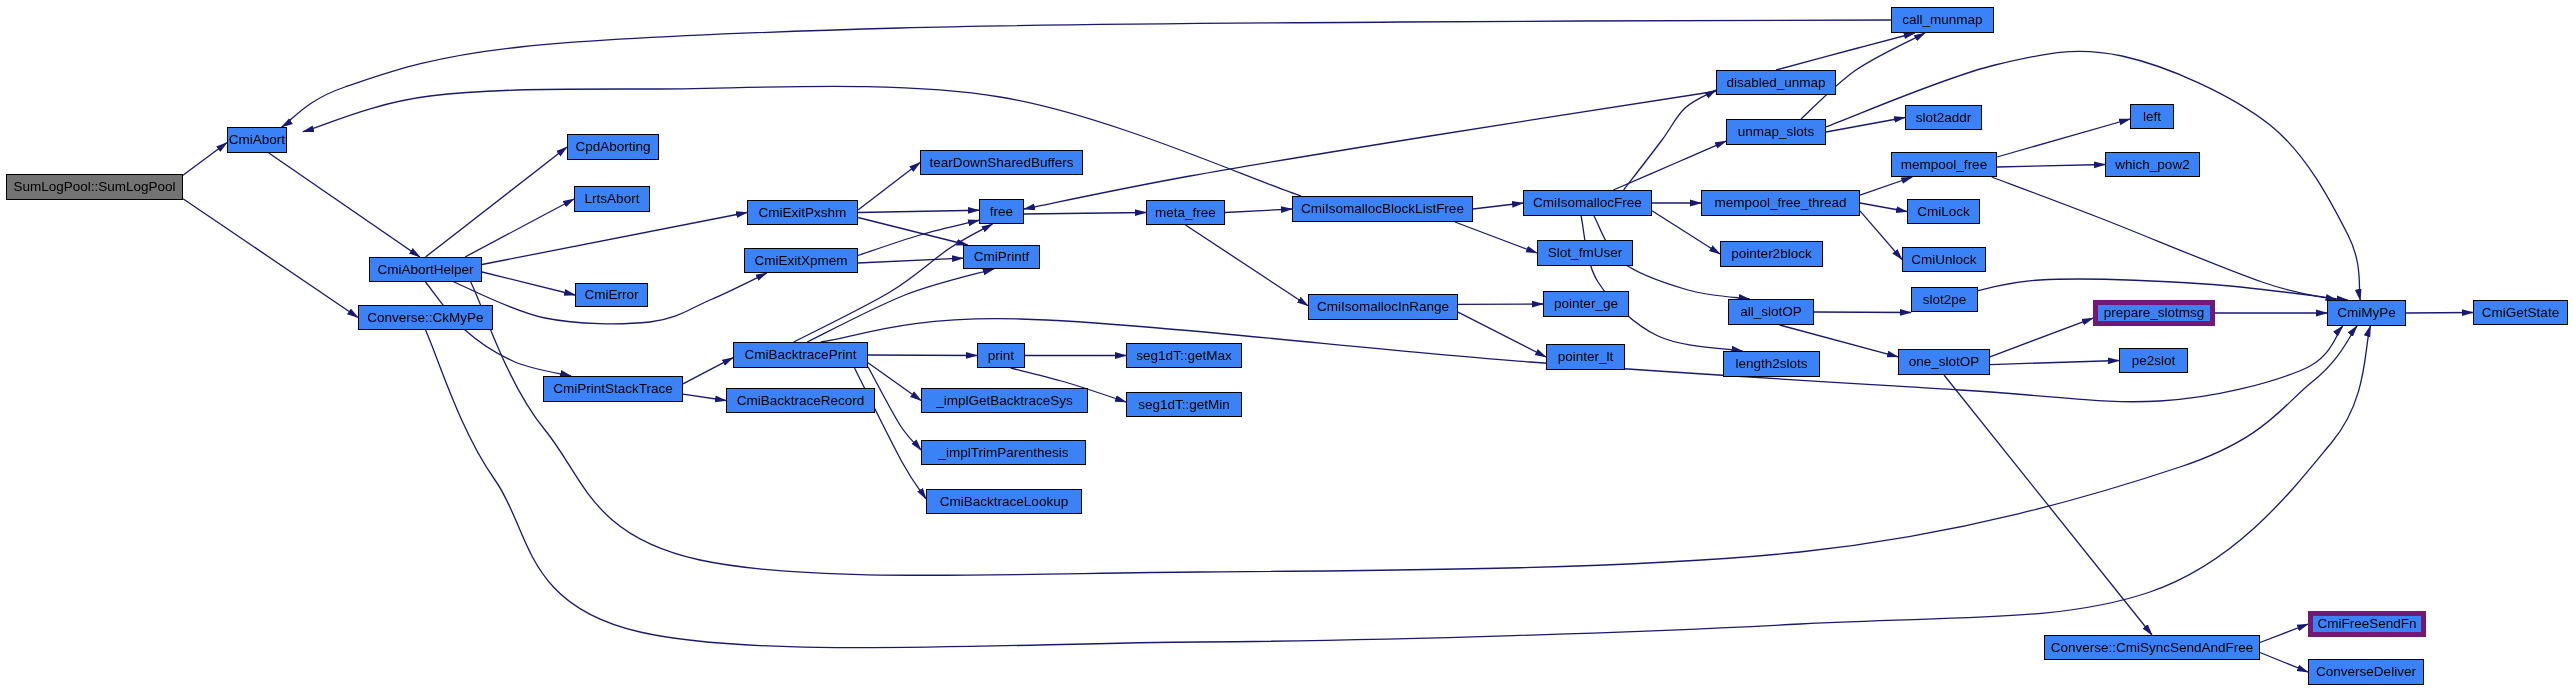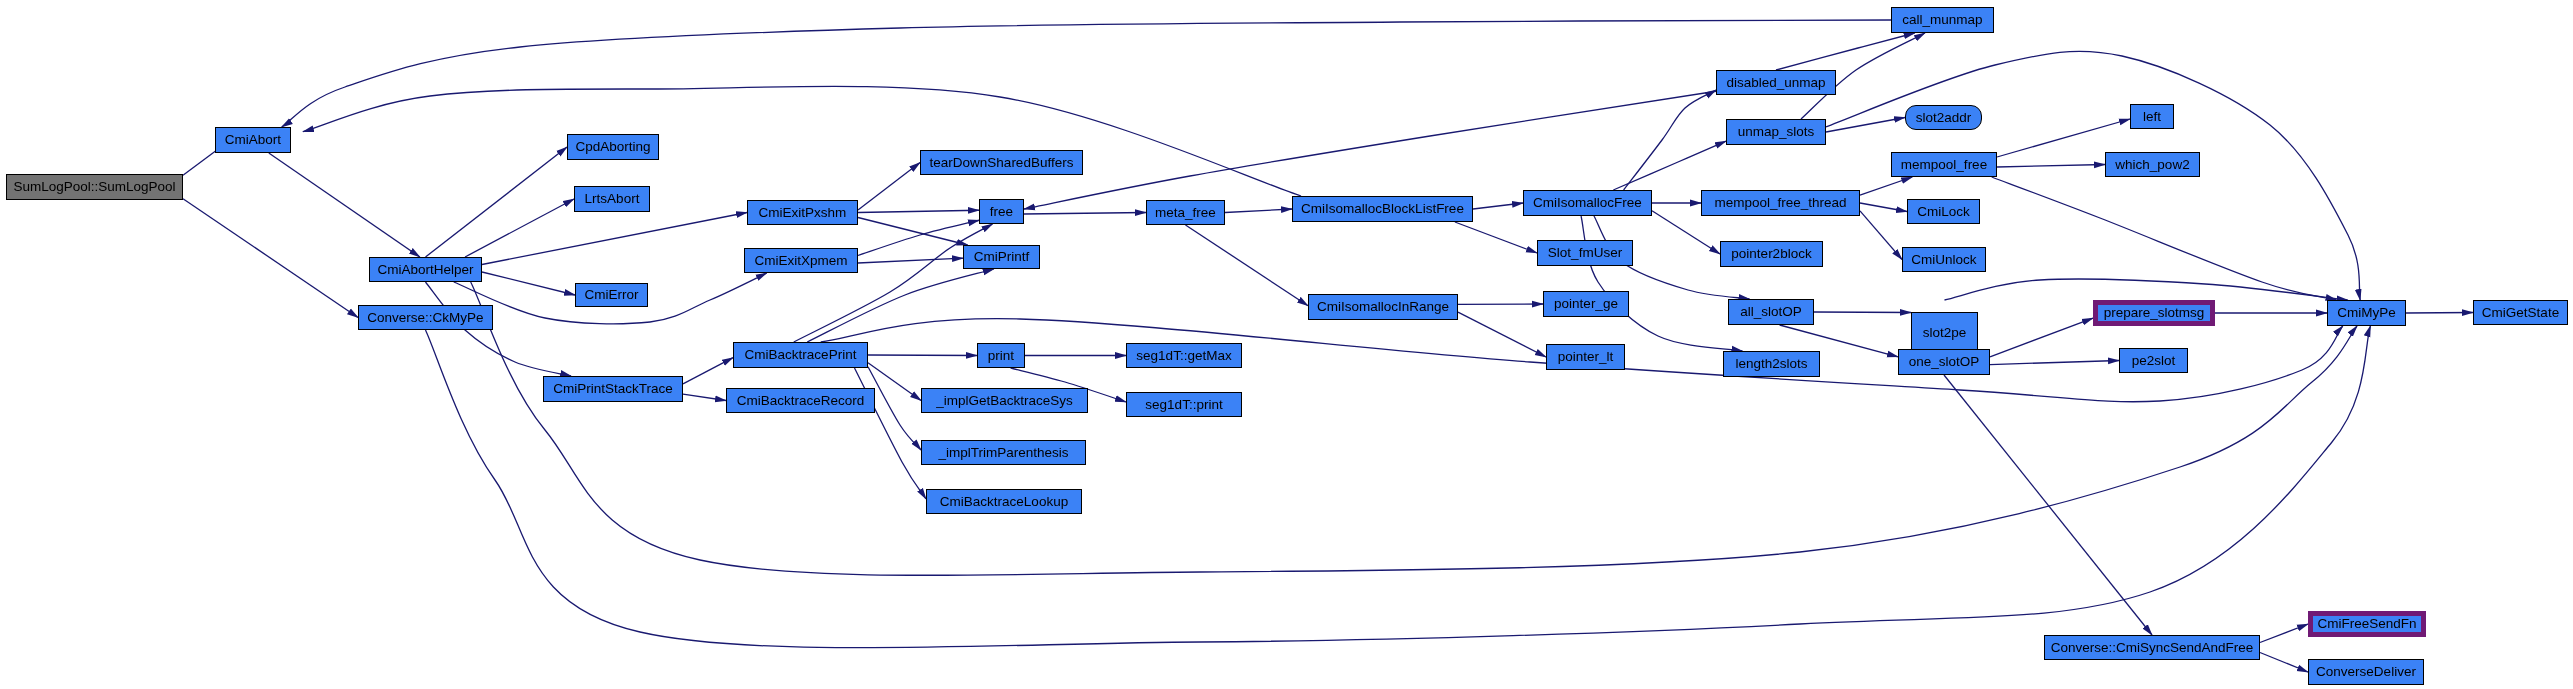--- a/index.html
+++ b/index.html
@@ -83,59 +83,59 @@
       <path d="M 807.25,342 C 823.5416666666666,334.1666666666667 873.9083333333333,307.1666666666667 905,295 C 936.0916666666667,282.8333333333333 979,273.3333333333333 993.8,269" class="edge" marker-end="url(#arrow)"></path>
       <path d="M 793.75,342 C 809.7916666666666,333.6666666666667 863.9583333333334,307.6666666666667 890,292 C 916.0416666666666,276.3333333333333 932.9166666666666,259.3333333333333 950,248 C 967.0833333333334,236.66666666666666 985.4166666666666,228 992.5,224" class="edge" marker-end="url(#arrow)"></path>
       <path d="M 868,362.8 L 921,400.5" class="edge" marker-end="url(#arrow)"></path>
       <path d="M 868,366.7 C 873.3333333333334,376.41666666666663 891.1666666666666,411.1166666666667 900,425 C 908.8333333333334,438.8833333333333 917.5,445.8333333333333 921,450" class="edge" marker-end="url(#arrow)"></path>
       <path d="M 854.5,368 C 862.4166666666666,383.6666666666667 890.0833333333334,440.1666666666667 902,462 C 913.9166666666666,483.8333333333333 922,492.8333333333333 926,499" class="edge" marker-end="url(#arrow)"></path>
       <path d="M 1025,355.5 L 1126,355.5" class="edge" marker-end="url(#arrow)"></path>
       <path d="M 1010.6,368 C 1019.6666666666667,370.3333333333333 1045.7666666666667,376.3333333333333 1065,382 C 1084.2333333333333,387.6666666666667 1115.8333333333333,398.6666666666667 1126,402" class="edge" marker-end="url(#arrow)"></path>
     </svg>
   <div id="node-layer">
       <div class="node main" style="left: 6px; top: 174px; width: 177px; height: 26px;">SumLogPool::SumLogPool</div>
-      <div class="node" style="left: 215px; top: 127px; width: 76px; height: 26px;">CmiAbort</div>
+      <div class="node" style="left: 227px; top: 127px; width: 60px; height: 26px;">CmiAbort</div>
       <div class="node" style="left: 369px; top: 257px; width: 113px; height: 25px;">CmiAbortHelper</div>
       <div class="node" style="left: 358px; top: 305px; width: 135px; height: 25px;">Converse::CkMyPe</div>
       <div class="node" style="left: 567px; top: 134px; width: 92px; height: 26px;">CpdAborting</div>
       <div class="node" style="left: 574px; top: 186px; width: 76px; height: 26px;">LrtsAbort</div>
       <div class="node" style="left: 575px; top: 283px; width: 73px; height: 24px;">CmiError</div>
       <div class="node" style="left: 747px; top: 200px; width: 111px; height: 25px;">CmiExitPxshm</div>
       <div class="node" style="left: 744px; top: 248px; width: 114px; height: 25px;">CmiExitXpmem</div>
       <div class="node" style="left: 920px; top: 150px; width: 163px; height: 25px;">tearDownSharedBuffers</div>
       <div class="node" style="left: 979px; top: 199px; width: 45px; height: 25px;">free</div>
       <div class="node" style="left: 963px; top: 245px; width: 77px; height: 24px;">CmiPrintf</div>
       <div class="node" style="left: 1146px; top: 200px; width: 79px; height: 25px;">meta_free</div>
       <div class="node" style="left: 1292px; top: 196px; width: 181px; height: 26px;">CmiIsomallocBlockListFree</div>
       <div class="node" style="left: 1308px; top: 294px; width: 150px; height: 26px;">CmiIsomallocInRange</div>
       <div class="node" style="left: 543px; top: 376px; width: 140px; height: 26px;">CmiPrintStackTrace</div>
       <div class="node" style="left: 733px; top: 342px; width: 135px; height: 26px;">CmiBacktracePrint</div>
       <div class="node" style="left: 726px; top: 388px; width: 149px; height: 25px;">CmiBacktraceRecord</div>
       <div class="node" style="left: 977px; top: 343px; width: 48px; height: 25px;">print</div>
       <div class="node" style="left: 1126px; top: 343px; width: 116px; height: 25px;">seg1dT::getMax</div>
-      <div class="node" style="left: 1126px; top: 392px; width: 116px; height: 25px;">seg1dT::print</div>
+      <div class="node" style="left: 1126px; top: 392px; width: 116px; height: 25px;">seg1dT::getMin</div>
       <div class="node" style="left: 921px; top: 388px; width: 167px; height: 25px;">_implGetBacktraceSys</div>
       <div class="node" style="left: 921px; top: 440px; width: 165px; height: 25px;">_implTrimParenthesis</div>
       <div class="node" style="left: 926px; top: 489px; width: 156px; height: 25px;">CmiBacktraceLookup</div>
       <div class="node" style="left: 1523px; top: 190px; width: 129px; height: 26px;">CmiIsomallocFree</div>
       <div class="node" style="left: 1537px; top: 240px; width: 96px; height: 26px;">Slot_fmUser</div>
       <div class="node" style="left: 1543px; top: 291px; width: 86px; height: 26px;">pointer_ge</div>
       <div class="node" style="left: 1546px; top: 344px; width: 79px; height: 26px;">pointer_lt</div>
       <div class="node" style="left: 1716px; top: 70px; width: 120px; height: 25px;">disabled_unmap</div>
       <div class="node" style="left: 1726px; top: 119px; width: 100px; height: 26px;">unmap_slots</div>
       <div class="node" style="left: 1701px; top: 190px; width: 159px; height: 26px;">mempool_free_thread</div>
       <div class="node" style="left: 1720px; top: 241px; width: 103px; height: 26px;">pointer2block</div>
       <div class="node" style="left: 1728px; top: 299px; width: 86px; height: 26px;">all_slotOP</div>
       <div class="node" style="left: 1723px; top: 351px; width: 97px; height: 26px;">length2slots</div>
       <div class="node" style="left: 1891px; top: 7px; width: 103px; height: 26px;">call_munmap</div>
-      <div class="node" style="left: 1905px; top: 105px; width: 77px; height: 25px; border-radius: 11px;">slot2addr</div>
+      <div class="node" style="left: 1905px; top: 105px; width: 77px; height: 25px;">slot2addr</div>
       <div class="node" style="left: 1891px; top: 152px; width: 106px; height: 25px;">mempool_free</div>
       <div class="node" style="left: 1907px; top: 199px; width: 73px; height: 25px;">CmiLock</div>
       <div class="node" style="left: 1902px; top: 247px; width: 84px; height: 25px;">CmiUnlock</div>
-      <div class="node" style="left: 1911px; top: 312px; width: 67px; height: 42px;">slot2pe</div>
+      <div class="node" style="left: 1911px; top: 287px; width: 67px; height: 25px;">slot2pe</div>
       <div class="node" style="left: 1898px; top: 349px; width: 92px; height: 26px;">one_slotOP</div>
       <div class="node" style="left: 2130px; top: 104px; width: 44px; height: 25px;">left</div>
       <div class="node" style="left: 2105px; top: 152px; width: 95px; height: 25px;">which_pow2</div>
       <div class="node red" style="left: 2093px; top: 300px; width: 122px; height: 26px;">prepare_slotmsg</div>
       <div class="node" style="left: 2119px; top: 348px; width: 69px; height: 25px;">pe2slot</div>
       <div class="node" style="left: 2327px; top: 300px; width: 79px; height: 26px;">CmiMyPe</div>
       <div class="node" style="left: 2473px; top: 300px; width: 95px; height: 25px;">CmiGetState</div>
       <div class="node" style="left: 2044px; top: 635px; width: 216px; height: 25px;">Converse::CmiSyncSendAndFree</div>
       <div class="node red" style="left: 2308px; top: 611px; width: 118px; height: 26px;">CmiFreeSendFn</div>
       <div class="node" style="left: 2308px; top: 659px; width: 116px; height: 26px;">ConverseDeliver</div>

